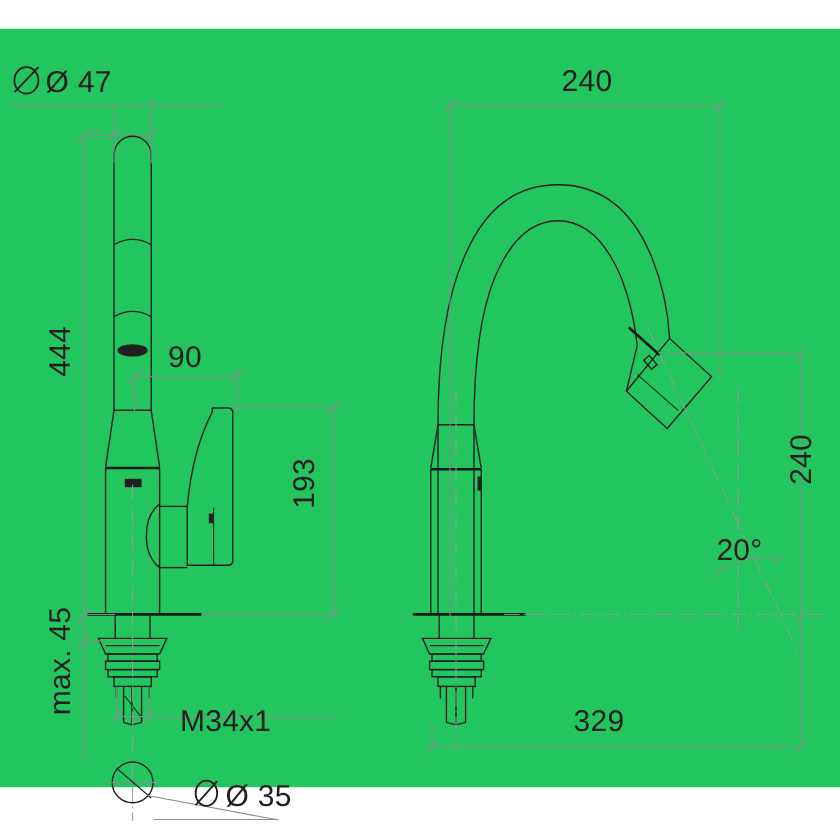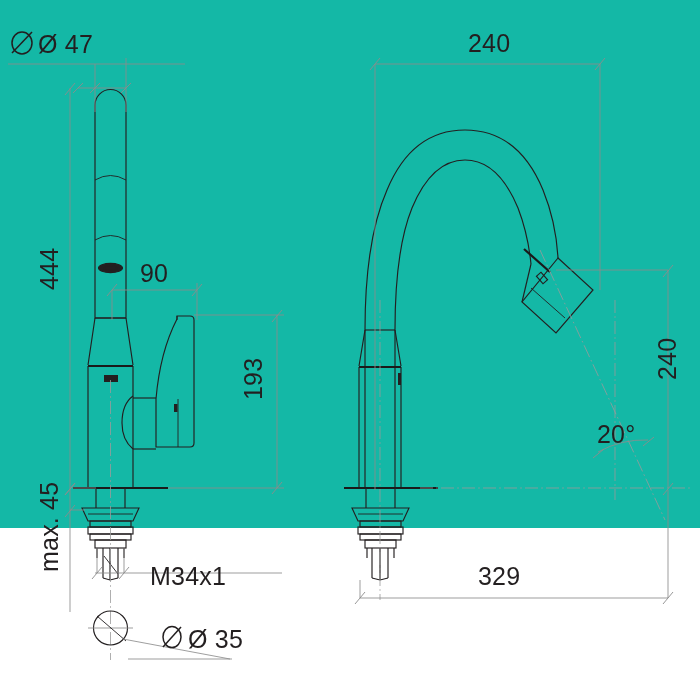--- a/index.html
+++ b/index.html
@@ -10,22 +10,23 @@
   }
   body {
     width: 700px;
     height: 700px;
     overflow: hidden;
     font-family: "Liberation Sans", sans-serif;
   }
   #drawing-root {
     position: relative;
     width: 700px;
-    height: 528px;
-    background: #14b8a6;
+    height: 632px;
+    background: #22c55e;
+    margin-top: 24px;
   }
   svg#tech-drawing {
     display: block;
     width: 700px;
     height: 700px;
   }
   .obj      { fill: none; stroke: #231f20; stroke-width: 1.15; }
   .obj-thin { fill: none; stroke: #231f20; stroke-width: 0.9; }
   .obj-heavy{ fill: none; stroke: #1a1a1a; stroke-width: 2.2; }
   .obj-fill { fill: #231f20; stroke: none; }

